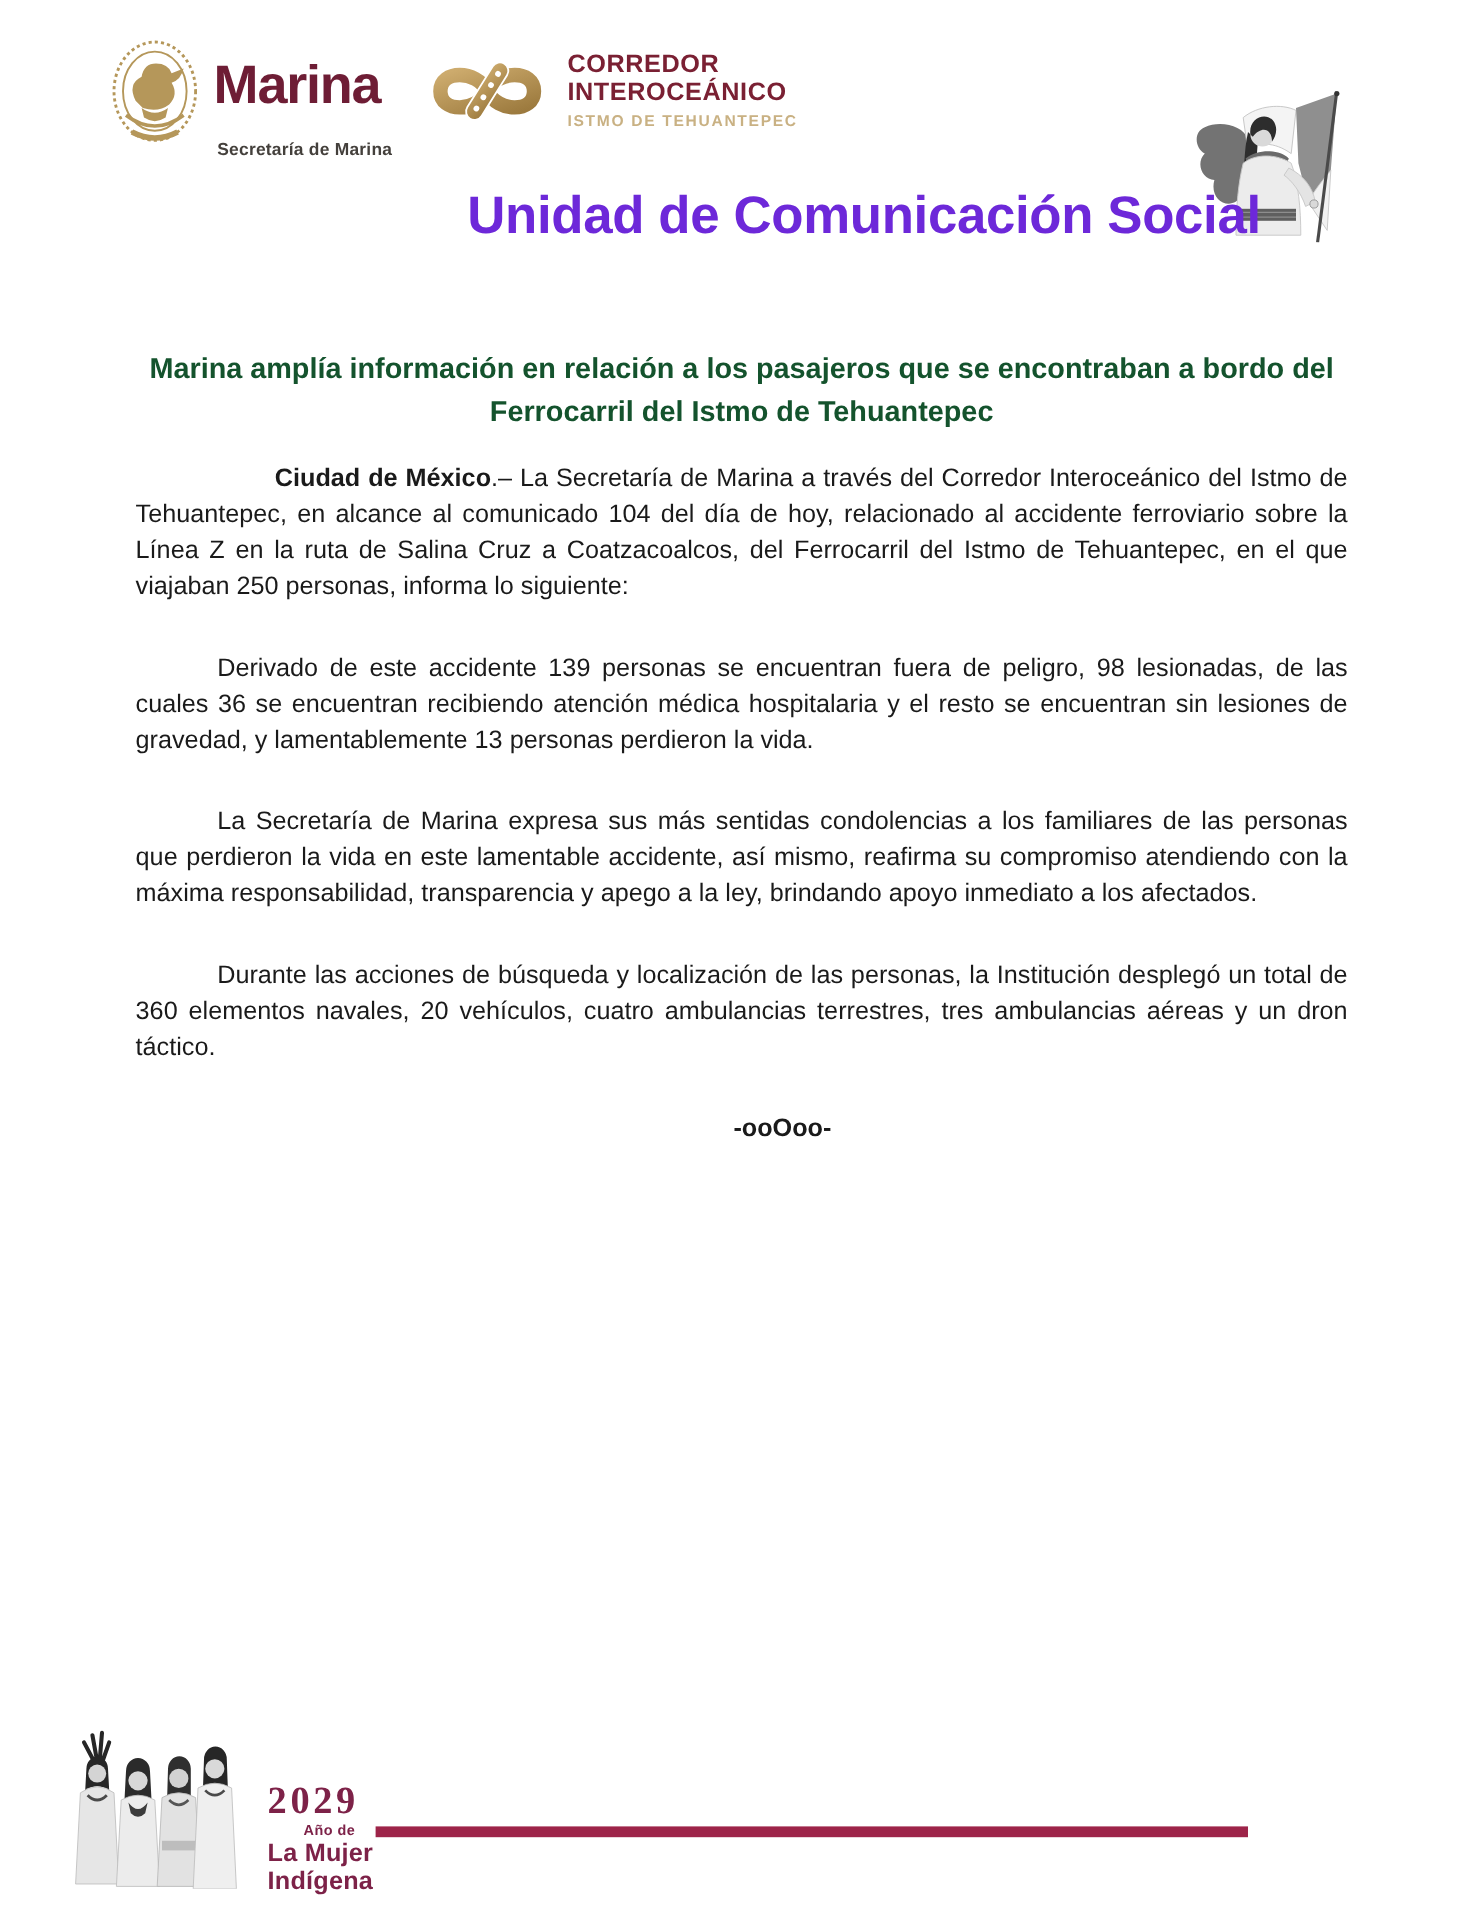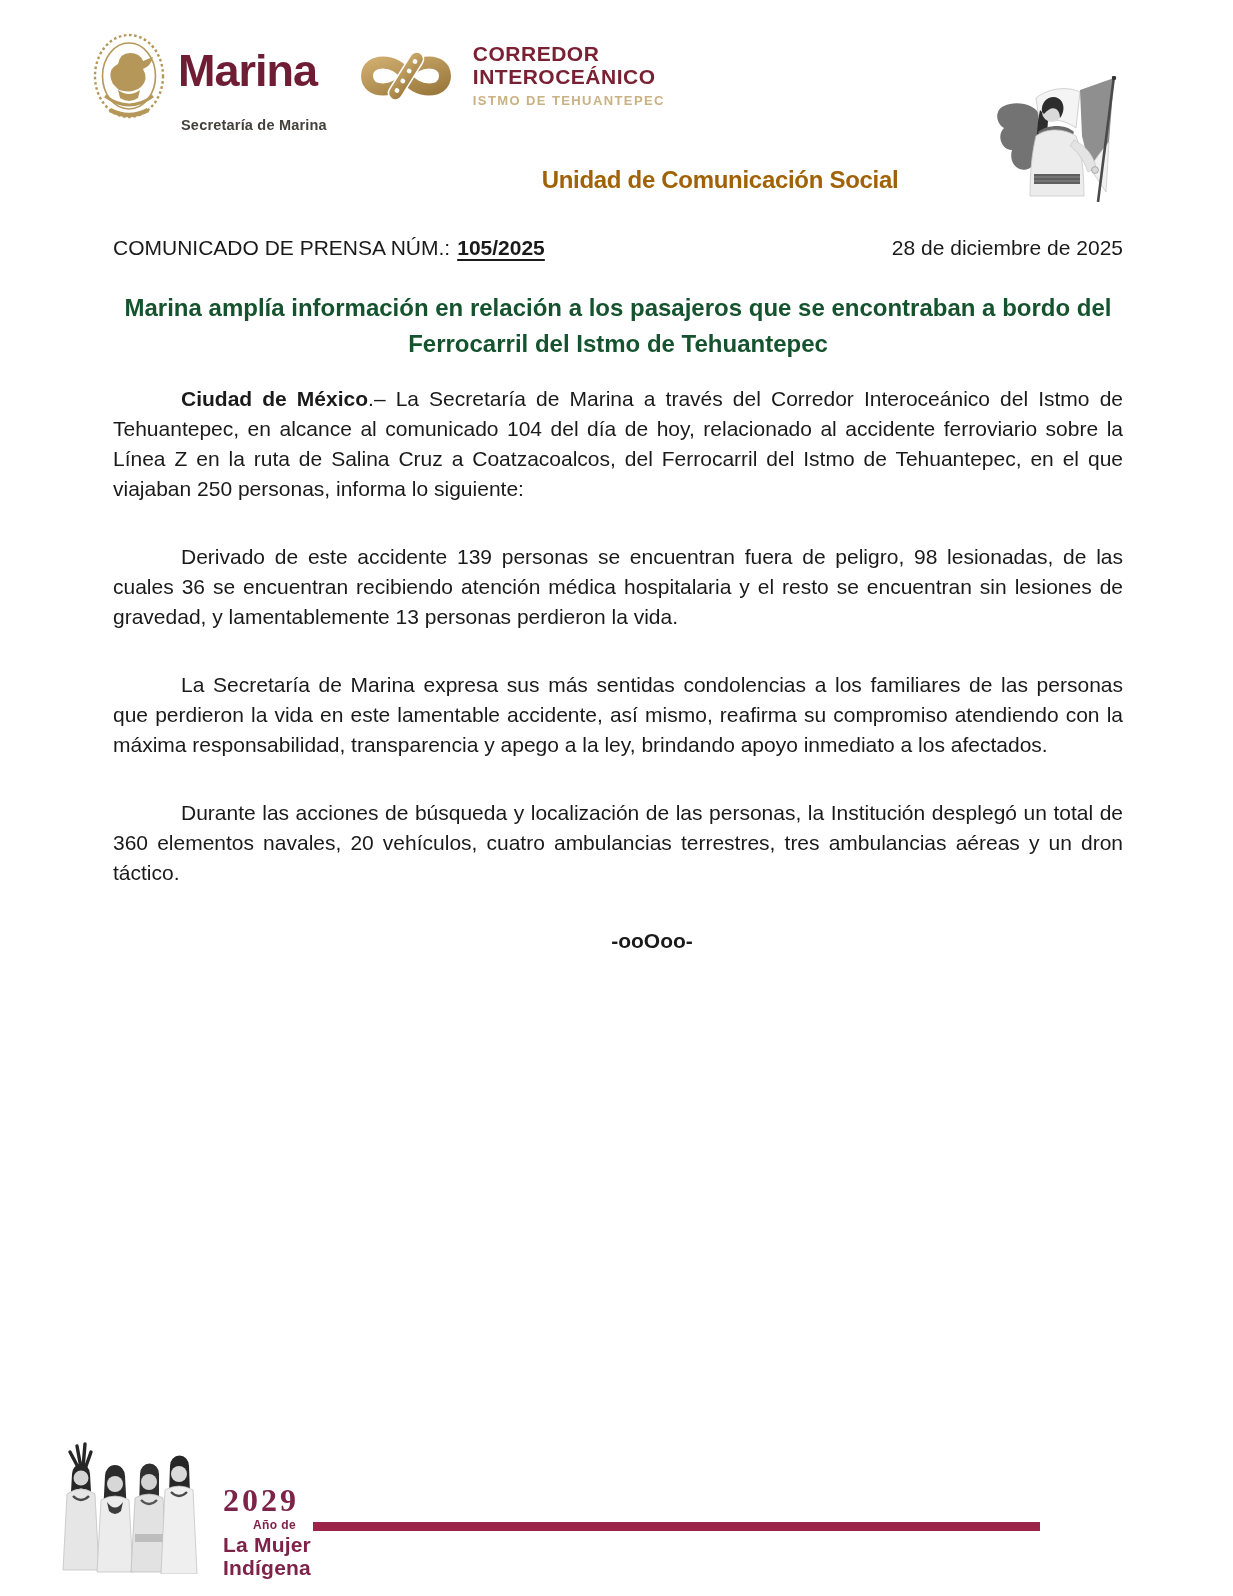--- a/index.html
+++ b/index.html
@@ -31,21 +31,21 @@
   .marina-sub{font-size:14.5px;font-weight:bold;color:#44403c;margin-top:24px;margin-left:3px;letter-spacing:.2px;}
   .infinity{margin-left:26px;margin-top:12px;width:106px;height:64px;flex:0 0 auto;}
   .corredor-block{margin-left:14px;padding-top:10px;}
   .corredor-l1,.corredor-l2{font-size:21px;font-weight:bold;color:var(--corredor-maroon);line-height:23px;letter-spacing:.5px;}
   .corredor-l3{font-size:13px;font-weight:bold;color:var(--gold-light);letter-spacing:1.4px;margin-top:5px;}
 
   .flag-woman{position:absolute;top:76px;right:105px;width:132px;height:126px;}
 
   .ucs-title{
     position:absolute;top:160px;left:207px;right:0;
-    text-align:center;font-size:24px;font-weight:bold;color:#a16207;
+    text-align:center;font-size:44px;font-weight:bold;color:#6d28d9;
     line-height:40px;letter-spacing:-.3px;
   }
 
   
   .meta{
     position:absolute;top:235px;left:113px;right:110px;
     display:flex;justify-content:space-between;align-items:baseline;
     font-size:21px;line-height:26px;
   }
   .meta .num{
@@ -56,21 +56,21 @@
   
   .doc-title{
     position:absolute;top:290px;left:113px;right:110px;
     text-align:center;font-weight:bold;font-size:24px;line-height:36px;color:#14532d;
   }
   .body{
     position:absolute;top:384px;left:113px;right:110px;
     font-size:21px;line-height:30px;text-align:justify;
   }
   .body p{margin:0 0 38px;text-indent:68px;}
-  .body .lead{font-weight:bold;}
+  .body .lead{font-weight:bold;margin-left:48px;}
   .separator{text-align:center;font-weight:bold;margin-top:32px;text-indent:0;font-size:21px;}
 
   
   .women{position:absolute;left:55px;top:1438px;width:148px;height:136px;}
   .year-block{position:absolute;left:223px;top:1484px;color:var(--footer-maroon);line-height:1;}
   .year-big{font-family:"Liberation Serif",serif;font-weight:bold;font-size:32px;letter-spacing:3px;}
   .year-caption{font-size:12px;font-weight:bold;margin:3px 0 0 30px;letter-spacing:.4px;}
   .campaign1{font-size:21px;font-weight:bold;margin-top:3px;letter-spacing:.2px;}
   .campaign2{font-size:21px;font-weight:bold;margin-top:2px;letter-spacing:.2px;}
   .footer-bar{position:absolute;left:313px;top:1522px;width:727px;height:9px;background:var(--bar-crimson);}
@@ -145,26 +145,20 @@
     <rect x="38" y="98" width="46" height="10" fill="#5f5f5f"></rect>
     <line x1="38" y1="101" x2="84" y2="101" stroke="#8d8d8d" stroke-width="1"></line>
     <line x1="38" y1="105" x2="84" y2="105" stroke="#8d8d8d" stroke-width="1"></line>
 
     <path d="M78 64 C90 70 98 80 100 92 L92 96 C88 84 80 74 74 70 Z" fill="#e4e4e4" stroke="#c9c9c9" stroke-width="0.8"></path>
     <circle cx="99" cy="94" r="3.4" fill="#d9d9d9" stroke="#9a9a9a" stroke-width="0.8"></circle>
   </svg>
 
   <div class="ucs-title">Unidad de Comunicación Social</div>
 
-  <div class="meta">
-    <div class="meta-left">
-      <span>COMUNICADO DE PRENSA NÚM.:</span><span class="num">105/2025</span>
-    </div>
-    <div class="meta-date">28 de diciembre de 2025</div>
-  </div>
 
   <div class="doc-title">Marina amplía información en relación a los pasajeros que se encontraban a bordo del Ferrocarril del Istmo de Tehuantepec</div>
 
   <div class="body">
     <p><strong class="lead">Ciudad de México</strong><span>.– La Secretaría de Marina a través del Corredor Interoceánico del Istmo de Tehuantepec, en alcance al comunicado 104 del día de hoy, relacionado al accidente ferroviario sobre la Línea Z en la ruta de Salina Cruz a Coatzacoalcos, del Ferrocarril del Istmo de Tehuantepec, en el que viajaban 250 personas, informa lo siguiente:</span></p>
     <p>Derivado de este accidente 139 personas se encuentran fuera de peligro, 98 lesionadas, de las cuales 36 se encuentran recibiendo atención médica hospitalaria y el resto se encuentran sin lesiones de gravedad, y lamentablemente 13 personas perdieron la vida.</p>
     <p>La Secretaría de Marina expresa sus más sentidas condolencias a los familiares de las personas que perdieron la vida en este lamentable accidente, así mismo, reafirma su compromiso atendiendo con la máxima responsabilidad, transparencia y apego a la ley, brindando apoyo inmediato a los afectados.</p>
     <p>Durante las acciones de búsqueda y localización de las personas, la Institución desplegó un total de 360 elementos navales, 20 vehículos, cuatro ambulancias terrestres, tres ambulancias aéreas y un dron táctico.</p>
     <p class="separator">-ooOoo-</p>
   </div>

